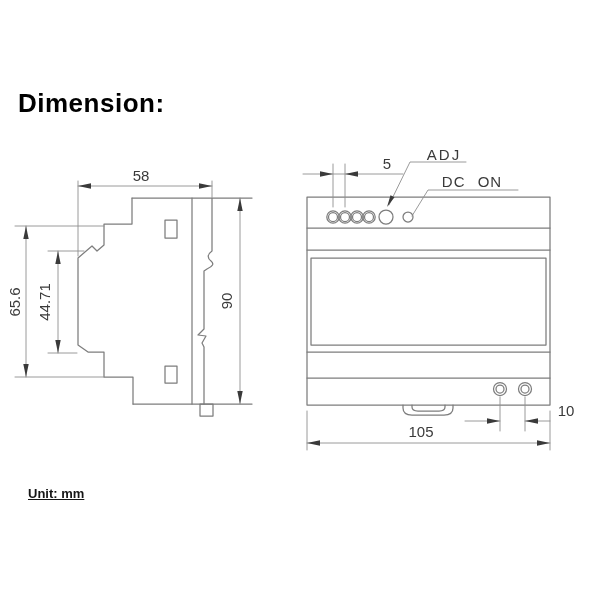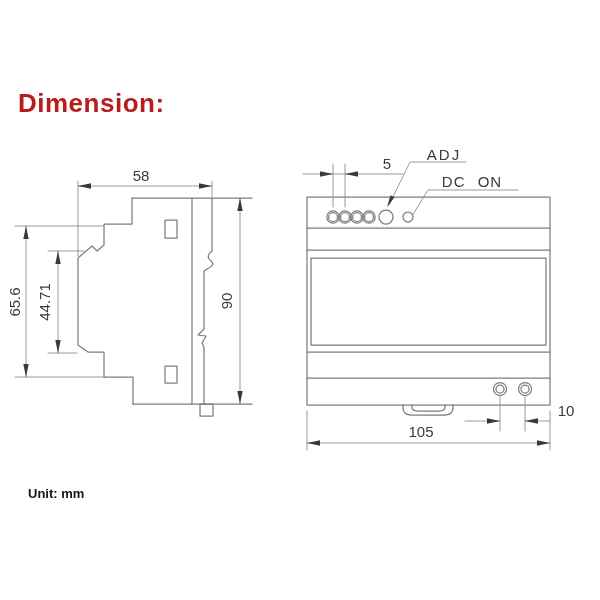--- a/index.html
+++ b/index.html
@@ -9,29 +9,30 @@
     background:#ffffff;
     overflow:hidden;
     font-family:"Liberation Sans", sans-serif;
   }
   .page-title{
     position:absolute;
     left:18px;top:88px;
     font-size:26px;
     font-weight:700;
     letter-spacing:0.5px;
-    color:#b91c1c;
+    color:#000000;
     margin:0;
   }
   .unit-label{
     position:absolute;
     left:28px;top:486px;
     font-size:13px;
     font-weight:700;
     color:#151515;
+    text-decoration:underline;
   }
   svg.drawing{position:absolute;left:0;top:0;}
   .dim-text{font-size:15px;}
   .adj-text{font-size:15px;letter-spacing:2px;}
   .dc-text{font-size:15px;letter-spacing:1px;word-spacing:7px;}
   .rot-text{font-size:15px;}
 </style>
 </head>
 <body>
 

